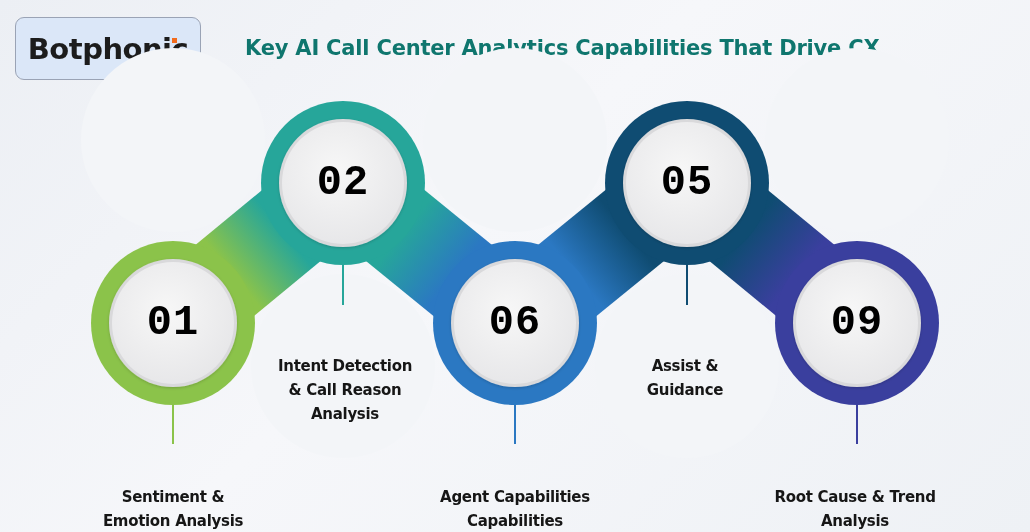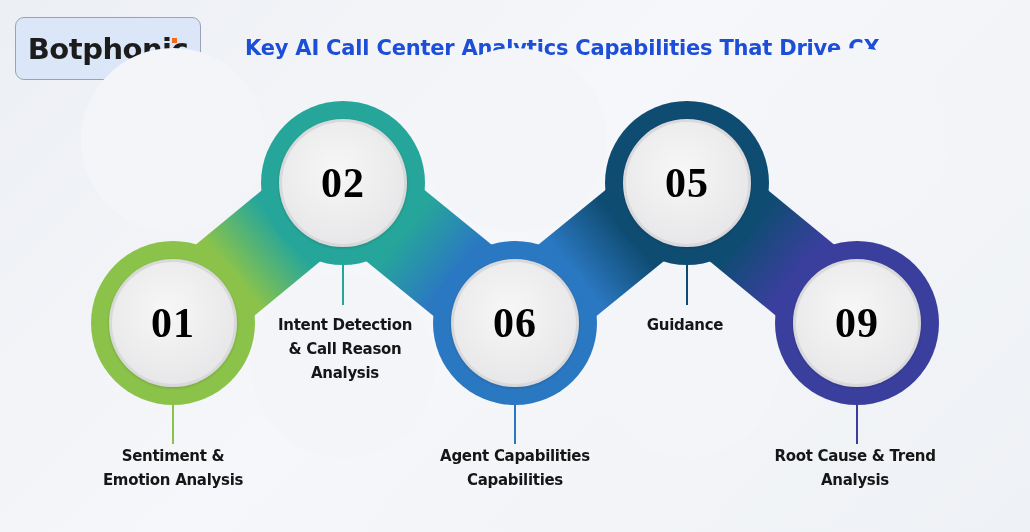--- a/index.html
+++ b/index.html
@@ -17,33 +17,33 @@
     font-family: "DejaVu Sans", sans-serif; font-weight: bold; font-size: 29px;
     color: #1c1c1c; letter-spacing: -0.5px; position: relative;
   }
   .logo-dot {
     position: absolute; width: 5px; height: 5px; background: #f26b1d;
     right: 11px; top: 6px;
   }
   .title {
     position: absolute; left: 245px; top: 36px;
     font-family: "DejaVu Sans", sans-serif; font-weight: bold; font-size: 21px;
-    color: #1d4ed8; letter-spacing: -0.2px; white-space: nowrap;
+    color: #0f766e; letter-spacing: -0.2px; white-space: nowrap;
   }
   svg.chain { position: absolute; left: 0; top: 0; }
   .num {
     position: absolute; width: 124px; height: 124px; margin-left: -62px; margin-top: -62px;
     display: flex; align-items: center; justify-content: center;
-    font-family: Liberation Serif, serif; font-weight: bold; font-size: 42px; color: #000;
+    font-family: Liberation Mono, monospace; font-weight: bold; font-size: 42px; color: #000;
     letter-spacing: 1px;
   }
   .label {
     position: absolute; width: 200px; margin-left: -100px; text-align: center;
     font-family: "DejaVu Sans", sans-serif; font-weight: bold; font-size: 15px;
-    line-height: 24px; color: #161616; letter-spacing: -0.3px;
+    line-height: 24px; color: #161616; letter-spacing: -0.3px; margin-top: 41px;
   }
   .label span { display: block; }
 </style>
 </head>
 <body>
 
 <div class="logo-box">
   <span class="logo-text">Botphonic<span class="logo-dot"></span></span>
 </div>
 <div class="title">Key AI Call Center Analytics Capabilities That Drive CX</div>
@@ -129,18 +129,19 @@
 <div class="label" style="left:345px;top:313px">
   <span>Intent Detection</span>
   <span>&amp; Call Reason</span>
   <span>Analysis</span>
 </div>
 <div class="label" style="left:515px;top:444px">
   <span>Agent Capabilities</span>
   <span>Capabilities</span>
 </div>
 <div class="label" style="left:685px;top:313px">
+  <span>Assist &amp;</span>
   <span>Guidance</span>
 </div>
 <div class="label" style="left:855px;top:444px">
   <span>Root Cause &amp; Trend</span>
   <span>Analysis</span>
 </div>
 
 </body></html>

